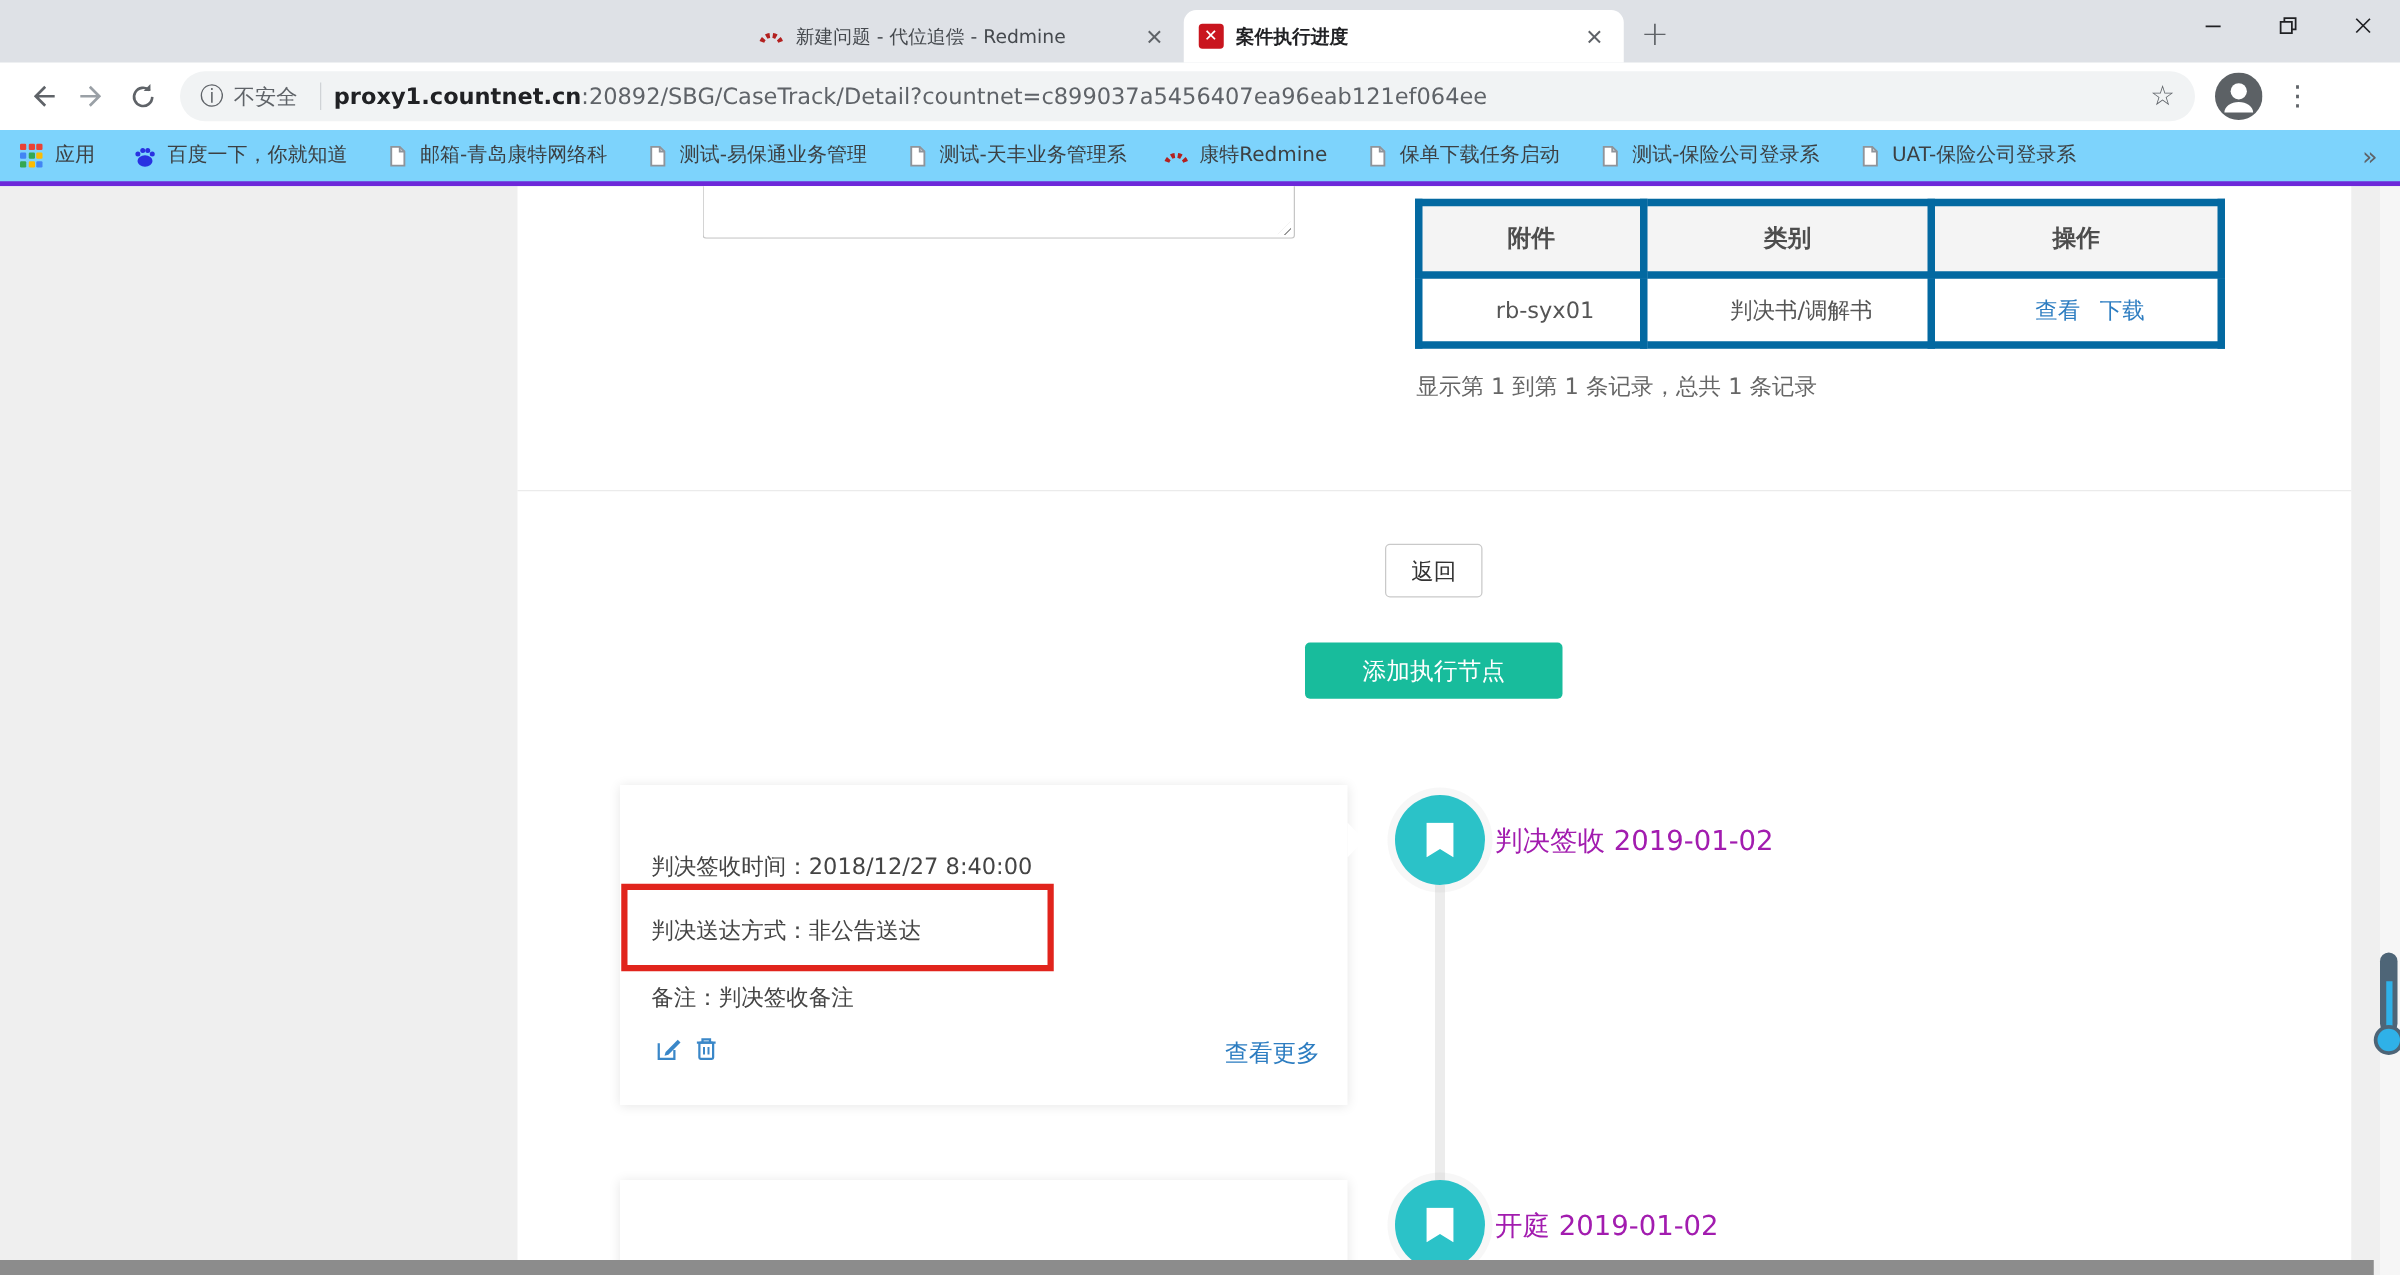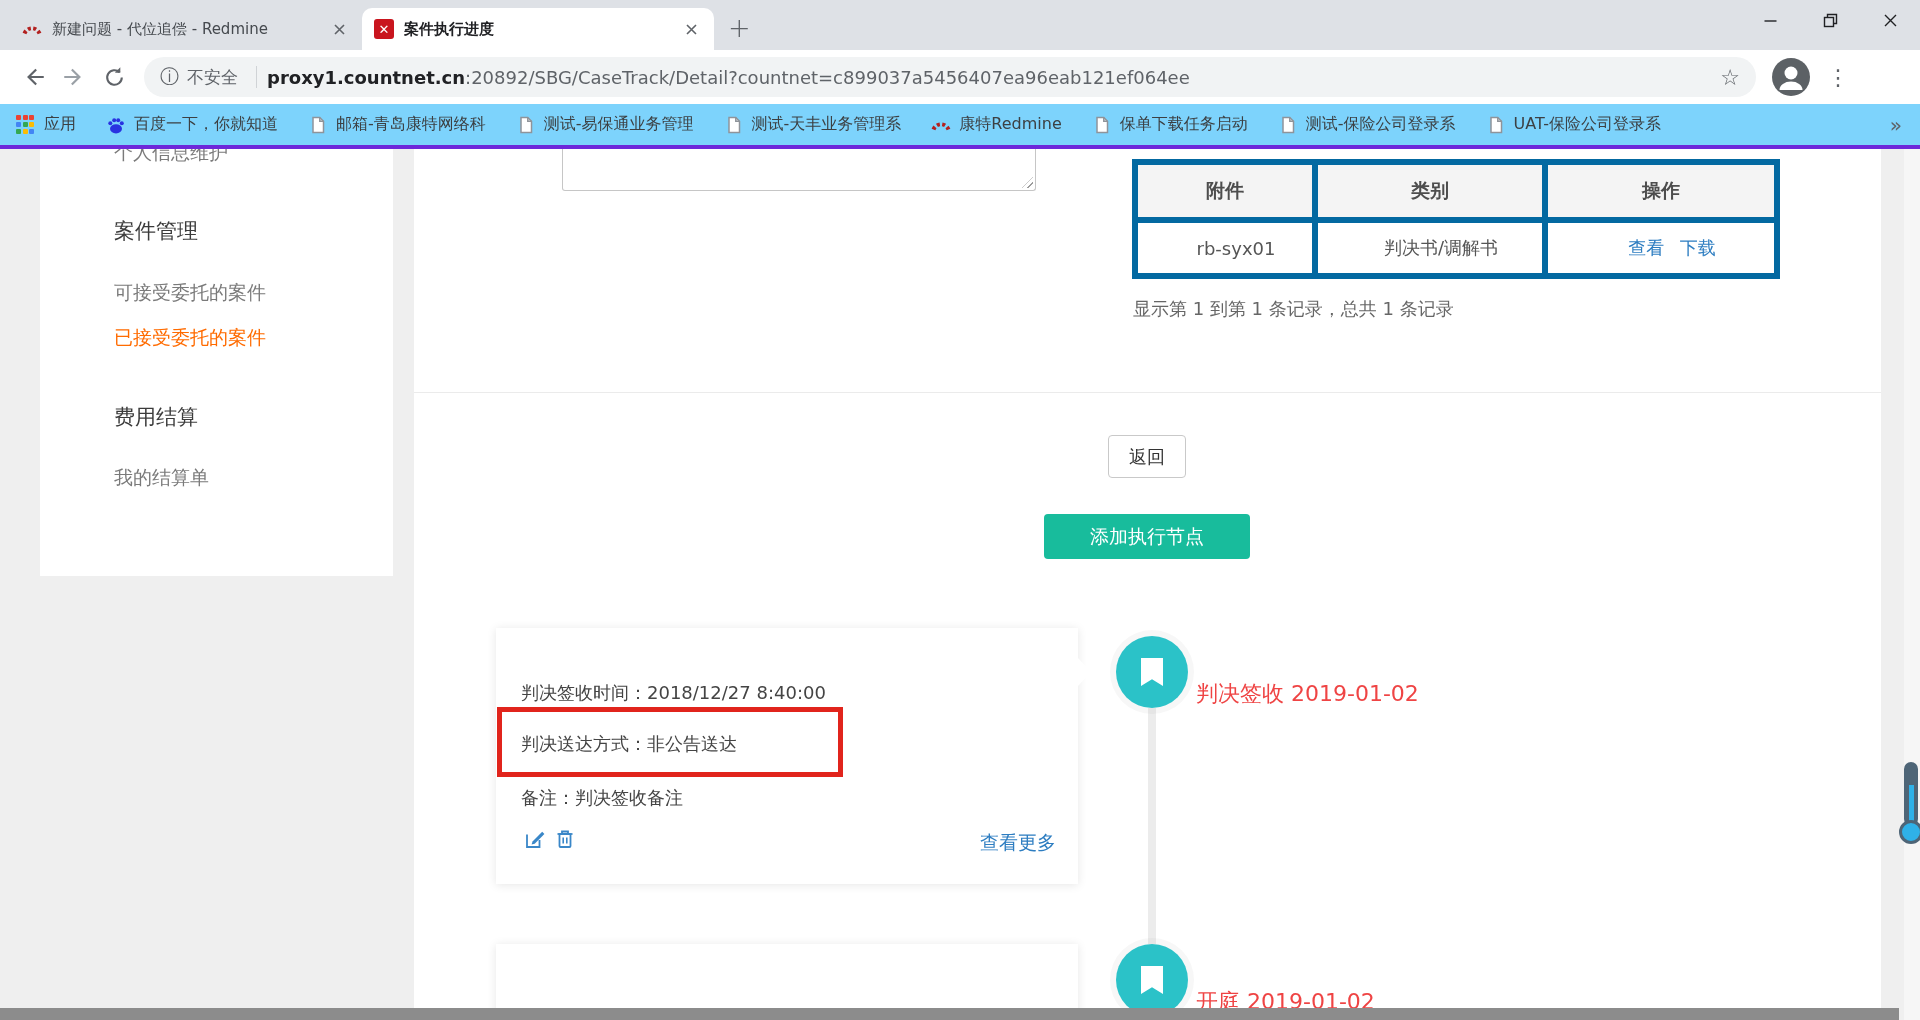--- a/index.html
+++ b/index.html
@@ -1,21 +1,21 @@
 <!DOCTYPE html>
 <html><head>
 <meta charset="utf-8">
 <style>
   * { margin:0; padding:0; box-sizing:border-box; }
   html,body { background:#000; }
   .win { position:relative; width:1920px; height:1020px; background:#fff; overflow:hidden;
          font-family:"DejaVu Sans","Liberation Sans",sans-serif; color:#333; }
 
   
-  .tabstrip { position:relative; height:50px; background:#dee1e6; display:flex; align-items:flex-end; padding-left:10px; }
+  .tabstrip { position:relative; height:50px; background:#dee1e6; display:flex; align-items:flex-end; padding-left:10px;justify-content:center; }
   .tab { width:352px; height:42px; display:flex; align-items:center; padding:0 12px; }
   .tab.active { background:#fff; border-radius:10px 10px 0 0; }
   .tab .ttl { flex:1; font-size:15px; color:#45494e; white-space:nowrap; overflow:hidden; margin:0 10px; }
   .tab.active .ttl { color:#202124;font-weight:bold; }
   .favicon { width:20px; height:20px; flex:none; }
   .redx { width:20px; height:20px; background:#c9151e; border-radius:3px; color:#fff; font-size:13px; font-weight:bold;
           display:flex; align-items:center; justify-content:center; }
   .closex { width:22px; height:22px; display:flex; align-items:center; justify-content:center; border-radius:50%; }
   .newtab { font-size:27px; font-weight:200; color:#5f6368; margin:0 0 4px 14px; line-height:36px; }
   .winctl { position:absolute; top:0; right:0; height:40px; display:flex; }
@@ -83,21 +83,21 @@
                 border-top:14px solid transparent; border-bottom:14px solid transparent; border-left:13px solid #fff; }
   .fline { position:absolute; left:25px; font-size:18px; color:#444; white-space:nowrap; }
   .redbox { position:absolute; left:1px; top:79px; width:346px; height:70px; border:5px solid #e1241c; }
   .crow { position:absolute; left:28px; top:200px; display:flex; align-items:center; }
   .cicon { margin-right:8px; }
   .more { position:absolute; right:22px; top:202px; font-size:19px; color:#2d7dc1; text-decoration:none; }
 
   .tnode { position:absolute; left:702px; width:72px; height:72px; border-radius:50%; background:#2bc2c8;
            box-shadow:0 0 0 6px rgba(120,120,120,0.06); display:flex; align-items:center; justify-content:center; }
   .bkm { width:22px; height:28px; background:#fff; clip-path:polygon(0 0,100% 0,100% 100%,50% 76%,0 100%); }
-  .nlabel { position:absolute; left:782px; font-size:22px; color:#ef4444; white-space:nowrap;margin-top:21px; }
+  .nlabel { position:absolute; left:782px; font-size:22px; color:#a21caf; white-space:nowrap; }
 
   .watermark { position:absolute; left:1545px; top:762px; color:#9c9c9c; z-index:30; pointer-events:none; }
   .wm1 { font-size:30px; }
   .wm2 { font-size:19px; margin-top:8px; color:#a3a3a3; }
 
   .hbar { position:absolute; left:0; bottom:0; width:1899px; height:12px; background:#8c8c8c; z-index:20; }
   .vtrack { position:absolute; right:0; top:0; width:16px; height:100%; background:#f6f6f6; z-index:19; }
   .thermo-stem { position:absolute; left:1904px; top:613px; width:14px; height:64px; border-radius:7px; background:#4e6577; z-index:21; }
   .thermo-core { position:absolute; left:1909px; top:636px; width:5px; height:44px; background:#2fb1e8; z-index:22; }
   .thermo-bulb { position:absolute; left:1899px; top:671px; width:24px; height:24px; border-radius:50%;
@@ -257,30 +257,20 @@
         <path d="M5 2.5 h6.8 l3.7 3.7 v11.3 h-10.5 z" fill="#fff" stroke="#8f949a" stroke-width="1.5"></path>
         <path d="M11.8 2.5 v3.7 h3.7" fill="none" stroke="#8f949a" stroke-width="1.5"></path>
       </svg>
       <span>UAT-保险公司登录系</span>
     </div>
     <div class="bm bm-over">»</div>
   </div>
 
   <div class="content">
 
-    <div class="sidebar">
-      <div class="clipped">
-        <span>个人信息维护</span>
-      </div>
-      <div class="sb-h" style="top:68px">案件管理</div>
-      <div class="sb-i" style="top:131px">可接受委托的案件</div>
-      <div class="sb-i on" style="top:176px">已接受委托的案件</div>
-      <div class="sb-h" style="top:254px">费用结算</div>
-      <div class="sb-i" style="top:316px">我的结算单</div>
-    </div>
 
     <div class="main">
 
       <div class="topsec">
         <div class="ta"></div>
         <table class="att">
           <tbody>
               <tr>
             <th class="c1">附件</th>
             <th class="c2">类别</th>

